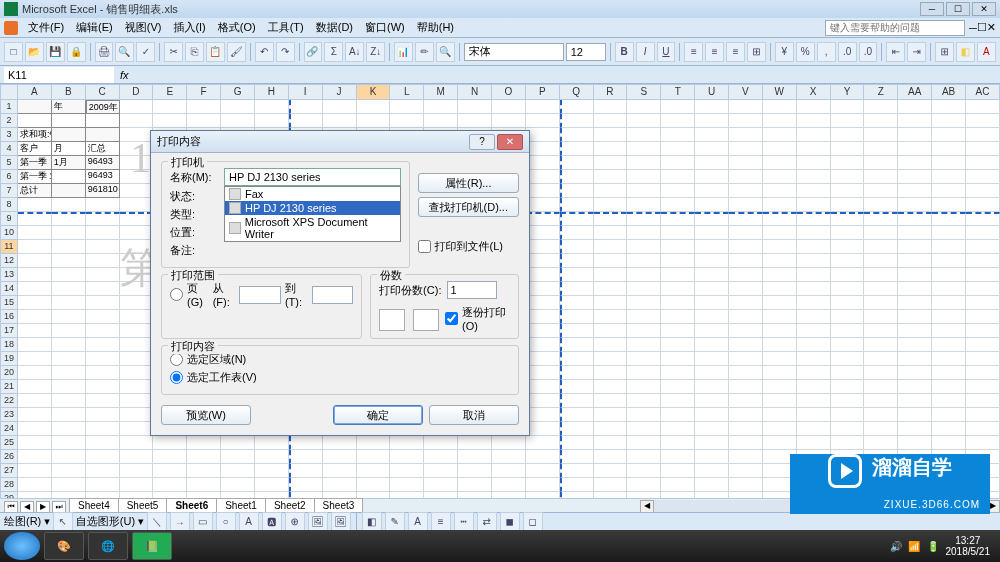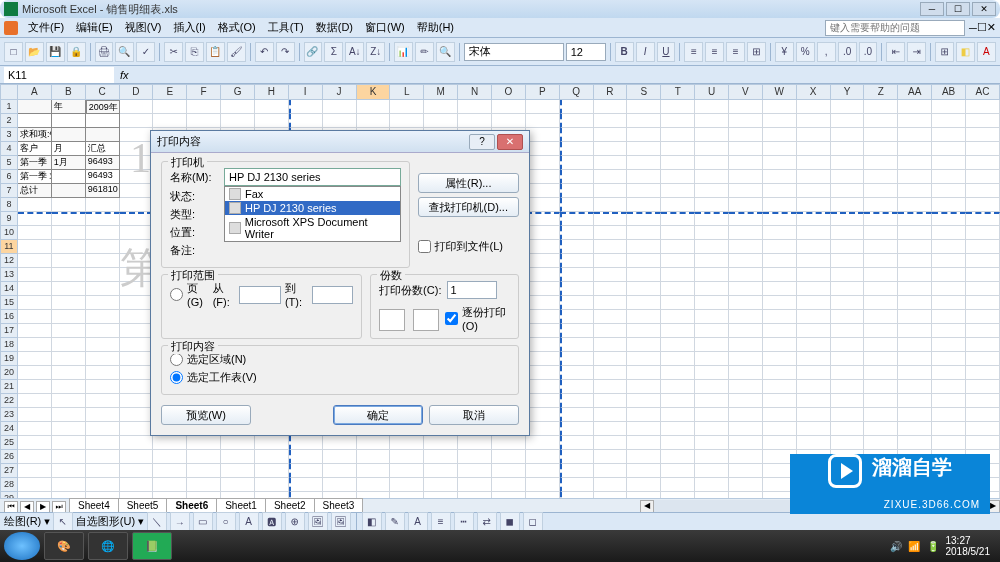--- a/index.html
+++ b/index.html
@@ -1,19 +1,19 @@
 <!DOCTYPE html>
 <html><head>
 <meta charset="utf-8">
 <style>
 * { margin: 0; padding: 0; box-sizing: border-box; font-family: "Microsoft YaHei", "SimSun", sans-serif; }
 body { width: 1000px; height: 562px; background: #fff; position: relative; overflow: hidden; font-size: 11px; }
 
 
-.titlebar { height: 18px; background: linear-gradient(#d6e5f5, #c0d8ef); display: flex; align-items: center; padding: 4px 4px; font-size: 11px; border-radius: 8px; }
+.titlebar { height: 18px; background: linear-gradient(#d6e5f5, #c0d8ef); display: flex; align-items: center; padding: 4px 4px; font-size: 11px; }
 .titlebar .excel-icon { width: 14px; height: 14px; background: #107c41; margin-right: 4px; }
 .titlebar .title { flex: 1; color: #333; }
 .titlebar .win-btn { width: 24px; height: 14px; margin-left: 2px; background: #d0ddec; border: 1px solid #9ab; font-size: 9px; text-align: center; line-height: 12px; cursor: pointer; }
 
 
 .menubar { height: 20px; background: #dbe8f6; display: flex; align-items: center; padding: 0 4px; font-size: 11px; border-bottom: 1px solid #9cb5d1; }
 .menubar .wps-icon { width: 14px; height: 14px; background: #e8702a; margin-right: 4px; border-radius: 2px; }
 .menubar .mitem { padding: 2px 6px; cursor: pointer; }
 .menubar .help-input { margin-left: auto; width: 140px; height: 16px; border: 1px solid #9ab; background: #fff; font-size: 10px; padding: 0 4px; color: #999; }
 
@@ -91,21 +91,21 @@
 
 
 .draw-bar { position: absolute; bottom: 32px; left: 0; right: 0; height: 18px; background: #dbe8f6; display: flex; align-items: center; gap: 3px; padding: 0 4px; font-size: 11px; border-top: 1px solid #9cb5d1; }
 .status-bar { position: absolute; bottom: 16px; left: 0; right: 0; height: 16px; background: #dbe8f6; display: flex; align-items: center; padding: 0 6px; font-size: 11px; border-top: 1px solid #9cb5d1; }
 
 
 .taskbar { position: absolute; bottom: 0; left: 0; right: 0; height: 32px; background: linear-gradient(#3a3a3a, #1a1a1a); display: flex; align-items: center; padding: 0 4px; }
 .start { width: 36px; height: 28px; background: radial-gradient(#6ec1ff, #1a6fc0); border-radius: 50%; cursor: pointer; }
 .task-btn { width: 40px; height: 28px; margin-left: 4px; border: 1px solid #555; border-radius: 2px; background: #333; cursor: pointer; display: flex; align-items: center; justify-content: center; }
 .tray { margin-left: auto; display: flex; align-items: center; gap: 6px; color: #fff; font-size: 10px; padding-right: 6px; }
-.tray .clock { text-align: left; line-height: 11px; }
+.tray .clock { text-align: center; line-height: 11px; }
 
 
 .zixue { position: absolute; right: 10px; bottom: 48px; width: 200px; height: 60px; background: #0a85d8; display: flex; align-items: flex-start; justify-content: center; color: #fff; gap: 10px; }
 .zixue .play { width: 34px; height: 34px; border: 3px solid #fff; border-radius: 8px; display: flex; align-items: center; justify-content: center; }
 .zixue .play::after { content: ""; border-left: 12px solid #fff; border-top: 8px solid transparent; border-bottom: 8px solid transparent; margin-left: 3px; }
 .zixue .txt { font-size: 20px; font-weight: bold; }
 .zixue .sub { position: absolute; bottom: 4px; right: 10px; font-size: 10px; letter-spacing: 1px; }
 </style>
 </head>
 <body>

